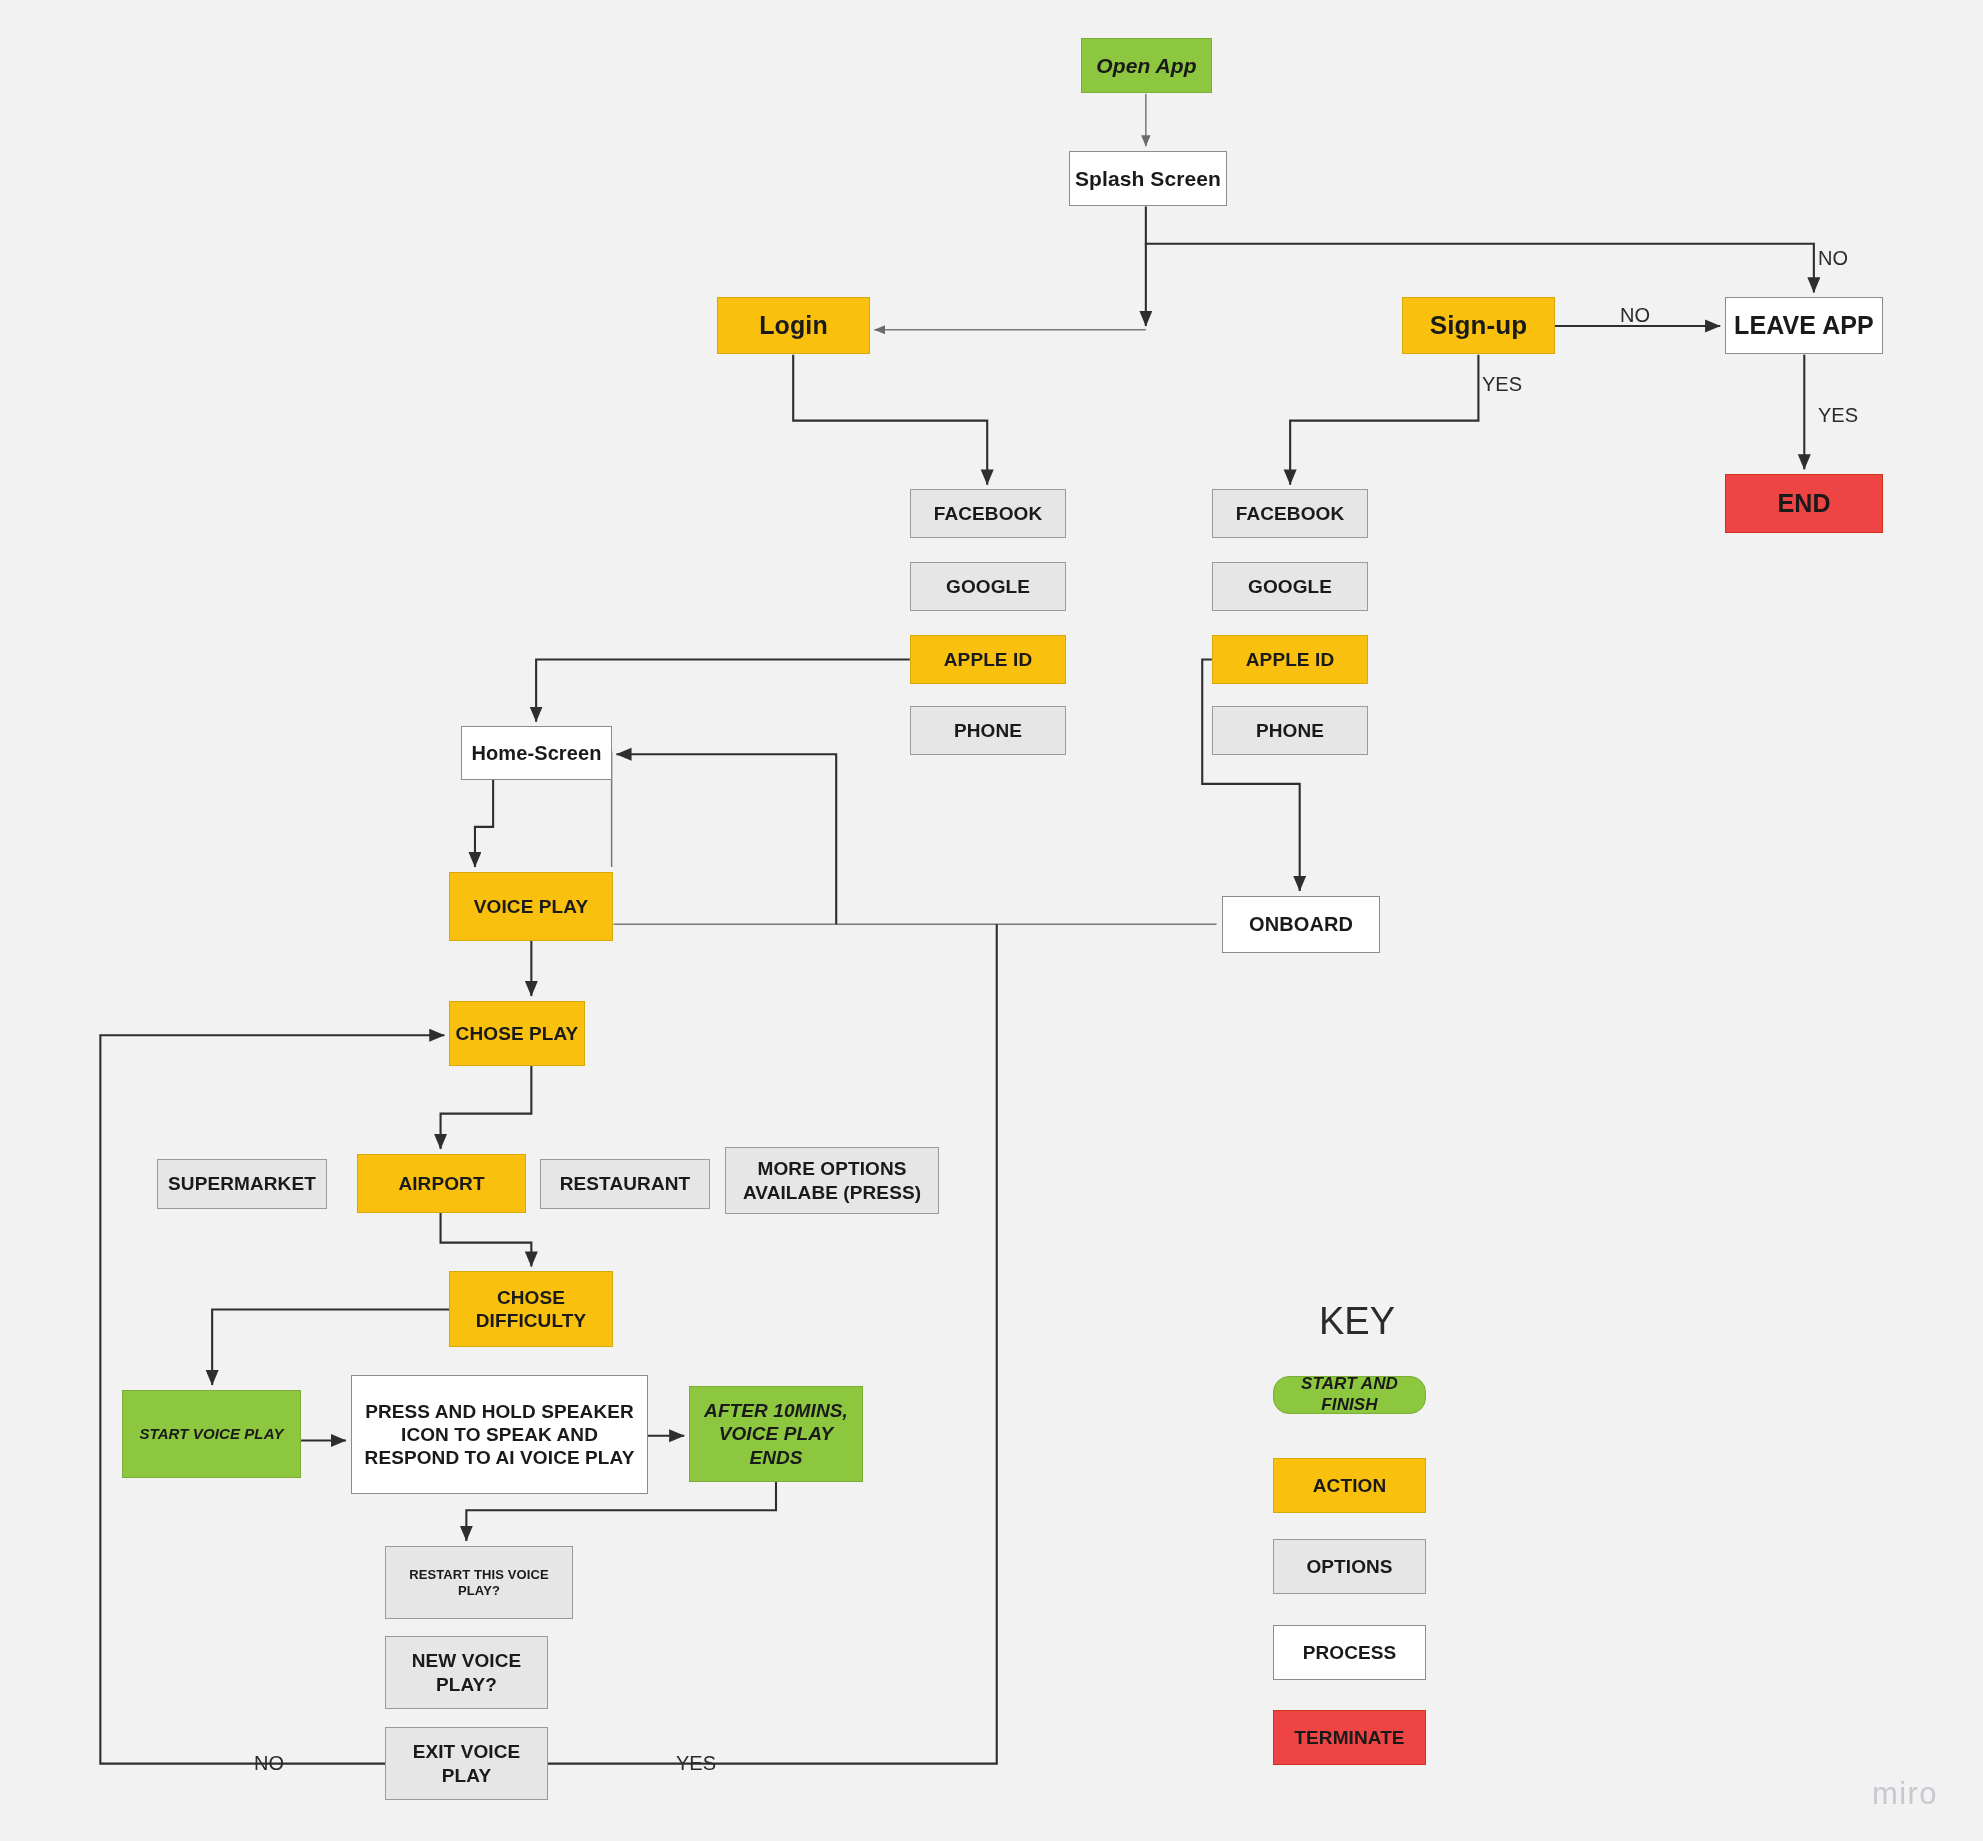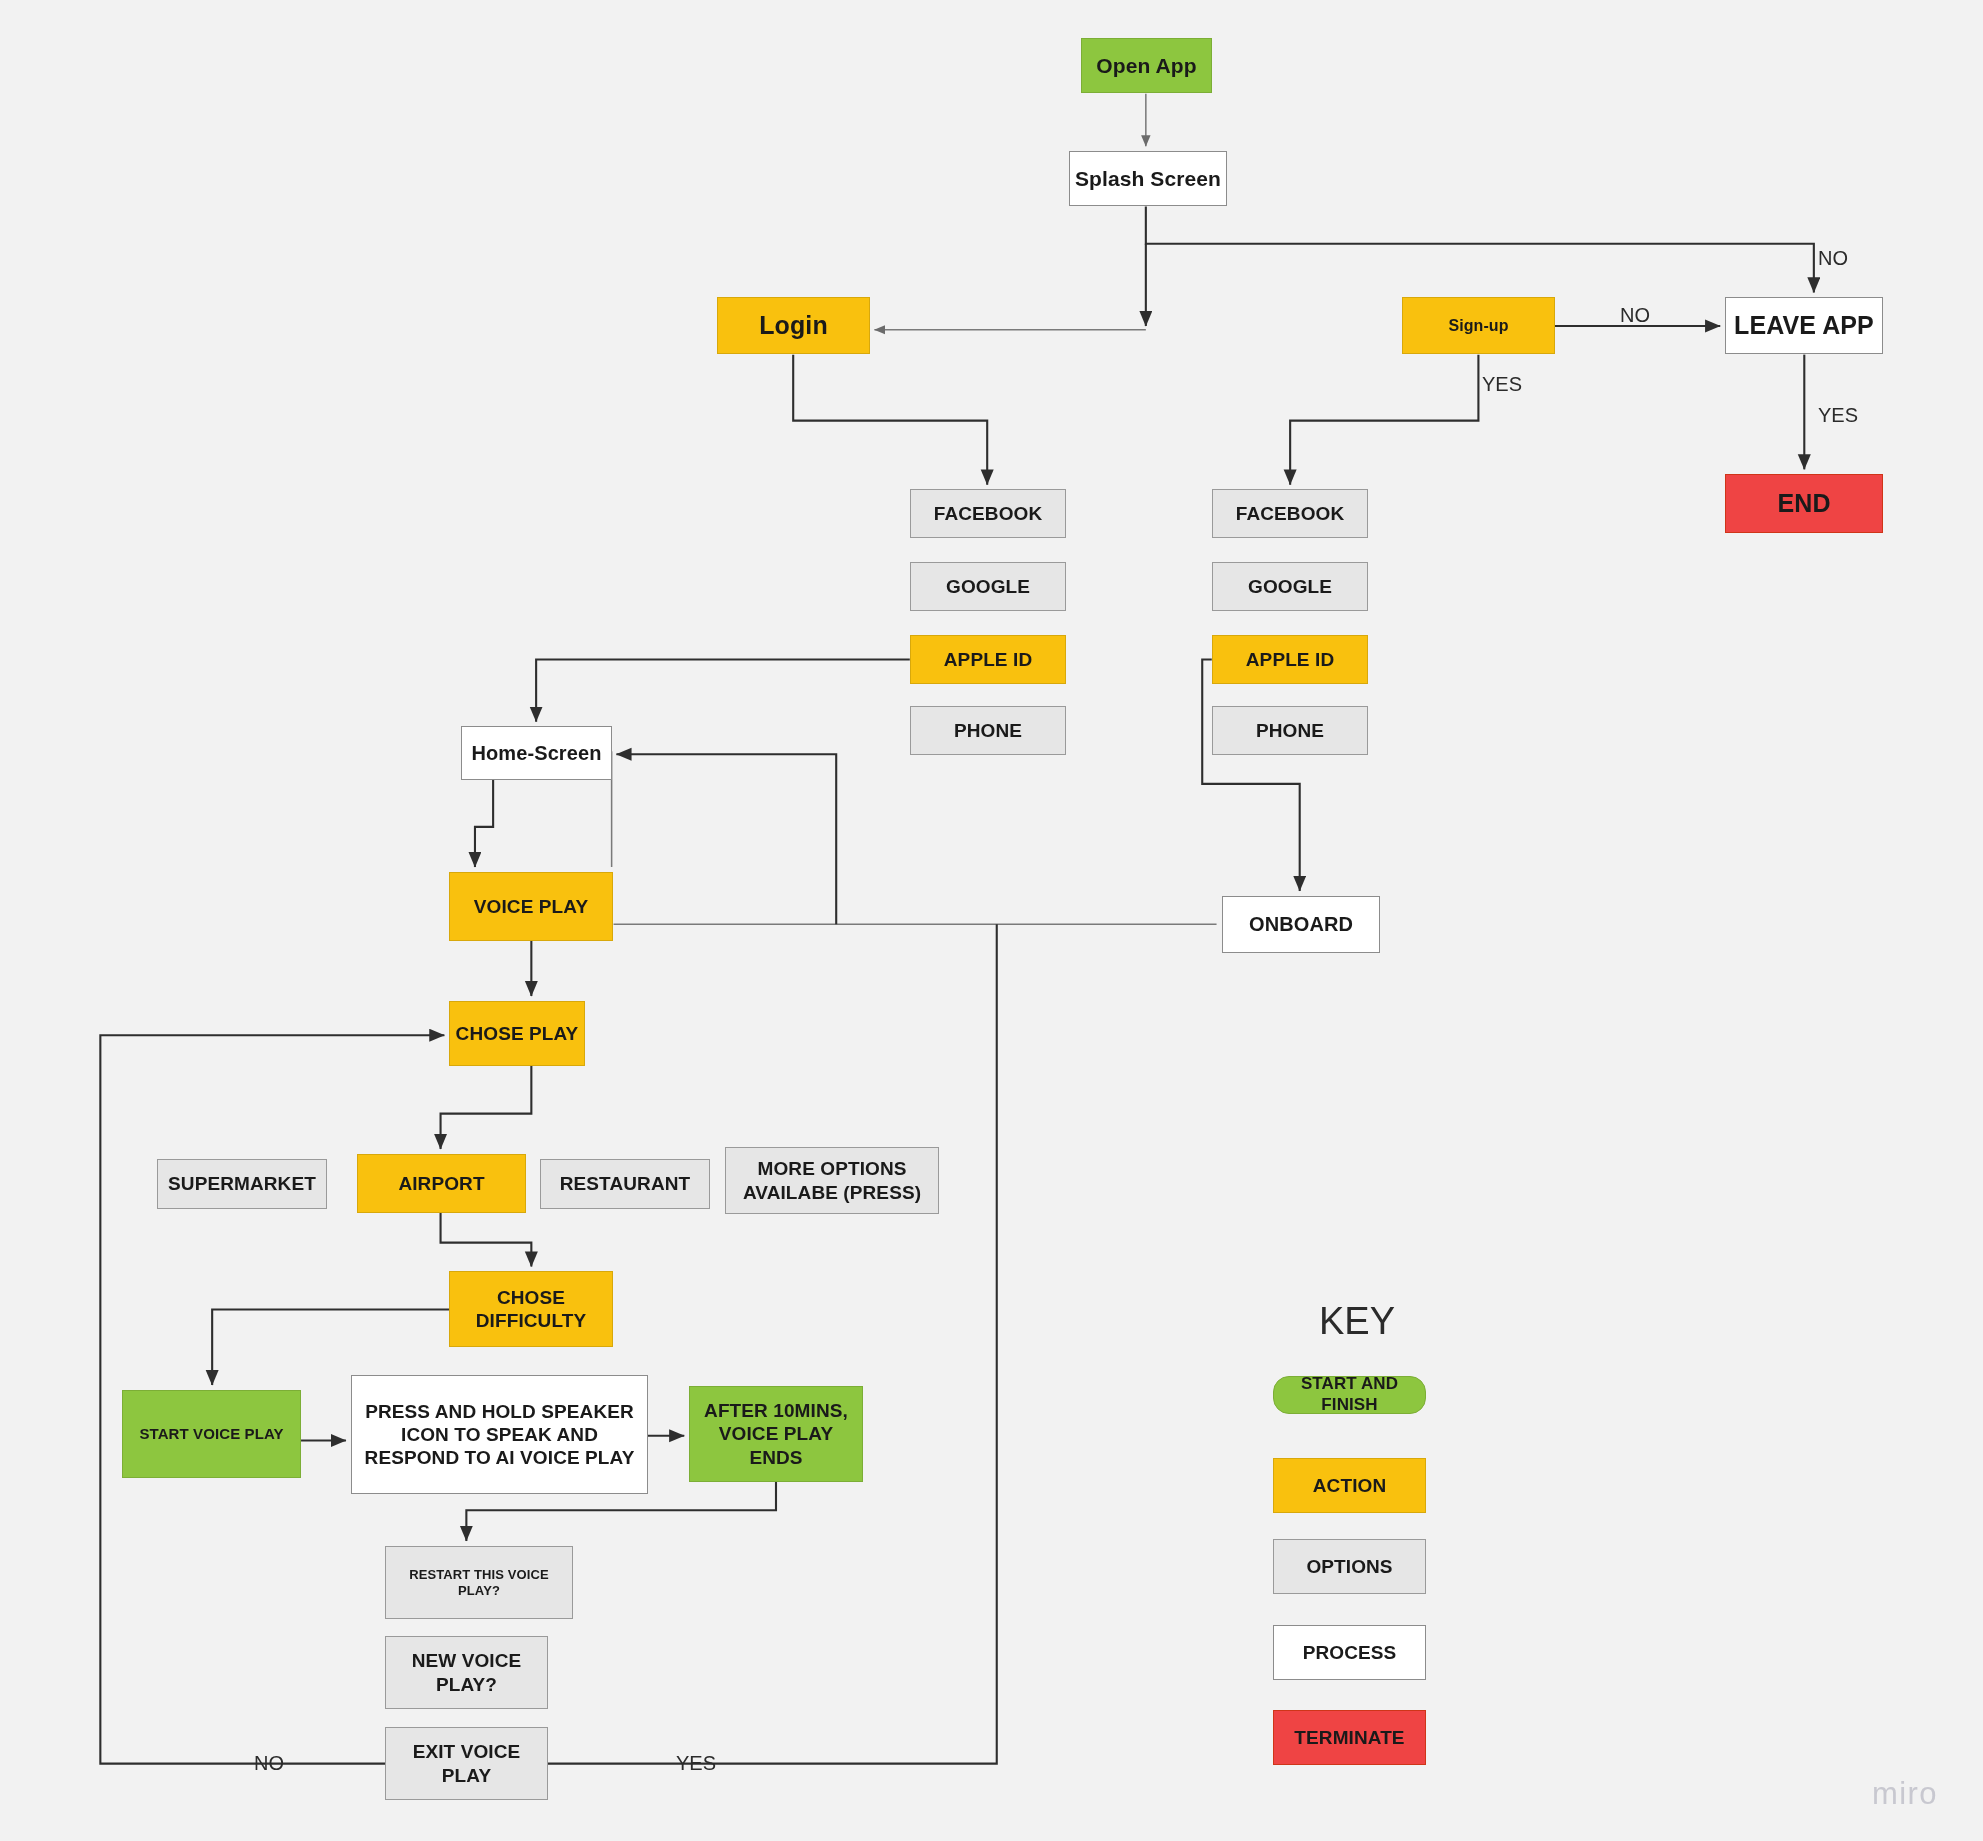--- a/index.html
+++ b/index.html
@@ -24,21 +24,21 @@
     justify-content:center;
     text-align:center;
     border:1px solid #9a9a9a;
     font-weight:bold;
     color:#1a1a1a;
     line-height:1.22;
     letter-spacing:0.1px;
     padding:1.9px 4.8px;
     z-index:3;
   }
-  .n-start  {background:#8DC63F;border-color:#7cae36;}
+  .n-start  {background:#8DC63F;border-color:#7cae36;font-style:italic;}
   .n-action {background:#F9C10E;border-color:#d8a80b;}
   .n-option {background:#E6E6E6;border-color:#9a9a9a;}
   .n-process{background:#FFFFFF;border-color:#8c8c8c;}
   .n-term   {background:#ef4444;border-color:#cf3519;}
 
   .edge-label{
     position:absolute;
     font-weight:400;
     font-size:20px;
     color:#2b2b2b;
@@ -100,21 +100,21 @@
         <path d="M 812 1550 L 812 1580 L 488 1580 L 488 1612" fill="none" stroke="#2e2e2e" stroke-width="2.2" stroke-linejoin="miter" stroke-linecap="butt" marker-end="url(#arrowDark)"></path>
         <path d="M 403 1845 L 105 1845 L 105 1083 L 465 1083" fill="none" stroke="#2e2e2e" stroke-width="2.2" stroke-linejoin="miter" stroke-linecap="butt" marker-end="url(#arrowDark)"></path>
         <path d="M 573 1845 L 1043 1845 L 1043 967" fill="none" stroke="#2e2e2e" stroke-width="2.2" stroke-linejoin="miter" stroke-linecap="butt"></path>
       </g>
   </svg>
 
   <div id="nodes-layer">
       <div class="node n-start" style="left: 1081px; top: 38px; width: 131px; height: 55px; font-size: 21px;">Open App</div>
       <div class="node n-process" style="left: 1069px; top: 151px; width: 158px; height: 55px; font-size: 21px;">Splash Screen</div>
       <div class="node n-action" style="left: 717px; top: 297px; width: 153px; height: 57px; font-size: 25px;">Login</div>
-      <div class="node n-action" style="left: 1402px; top: 297px; width: 153px; height: 57px; font-size: 16px;">Sign-up</div>
+      <div class="node n-action" style="left: 1402px; top: 297px; width: 153px; height: 57px; font-size: 26px;">Sign-up</div>
       <div class="node n-process" style="left: 1725px; top: 297px; width: 158px; height: 57px; font-size: 25px;">LEAVE APP</div>
       <div class="node n-term" style="left: 1725px; top: 474px; width: 158px; height: 59px; font-size: 25px;">END</div>
       <div class="node n-option" style="left: 910px; top: 489px; width: 156px; height: 49px; font-size: 19px;">FACEBOOK</div>
       <div class="node n-option" style="left: 910px; top: 562px; width: 156px; height: 49px; font-size: 19px;">GOOGLE</div>
       <div class="node n-action" style="left: 910px; top: 635px; width: 156px; height: 49px; font-size: 19px;">APPLE ID</div>
       <div class="node n-option" style="left: 910px; top: 706px; width: 156px; height: 49px; font-size: 19px;">PHONE</div>
       <div class="node n-option" style="left: 1212px; top: 489px; width: 156px; height: 49px; font-size: 19px;">FACEBOOK</div>
       <div class="node n-option" style="left: 1212px; top: 562px; width: 156px; height: 49px; font-size: 19px;">GOOGLE</div>
       <div class="node n-action" style="left: 1212px; top: 635px; width: 156px; height: 49px; font-size: 19px;">APPLE ID</div>
       <div class="node n-option" style="left: 1212px; top: 706px; width: 156px; height: 49px; font-size: 19px;">PHONE</div>

